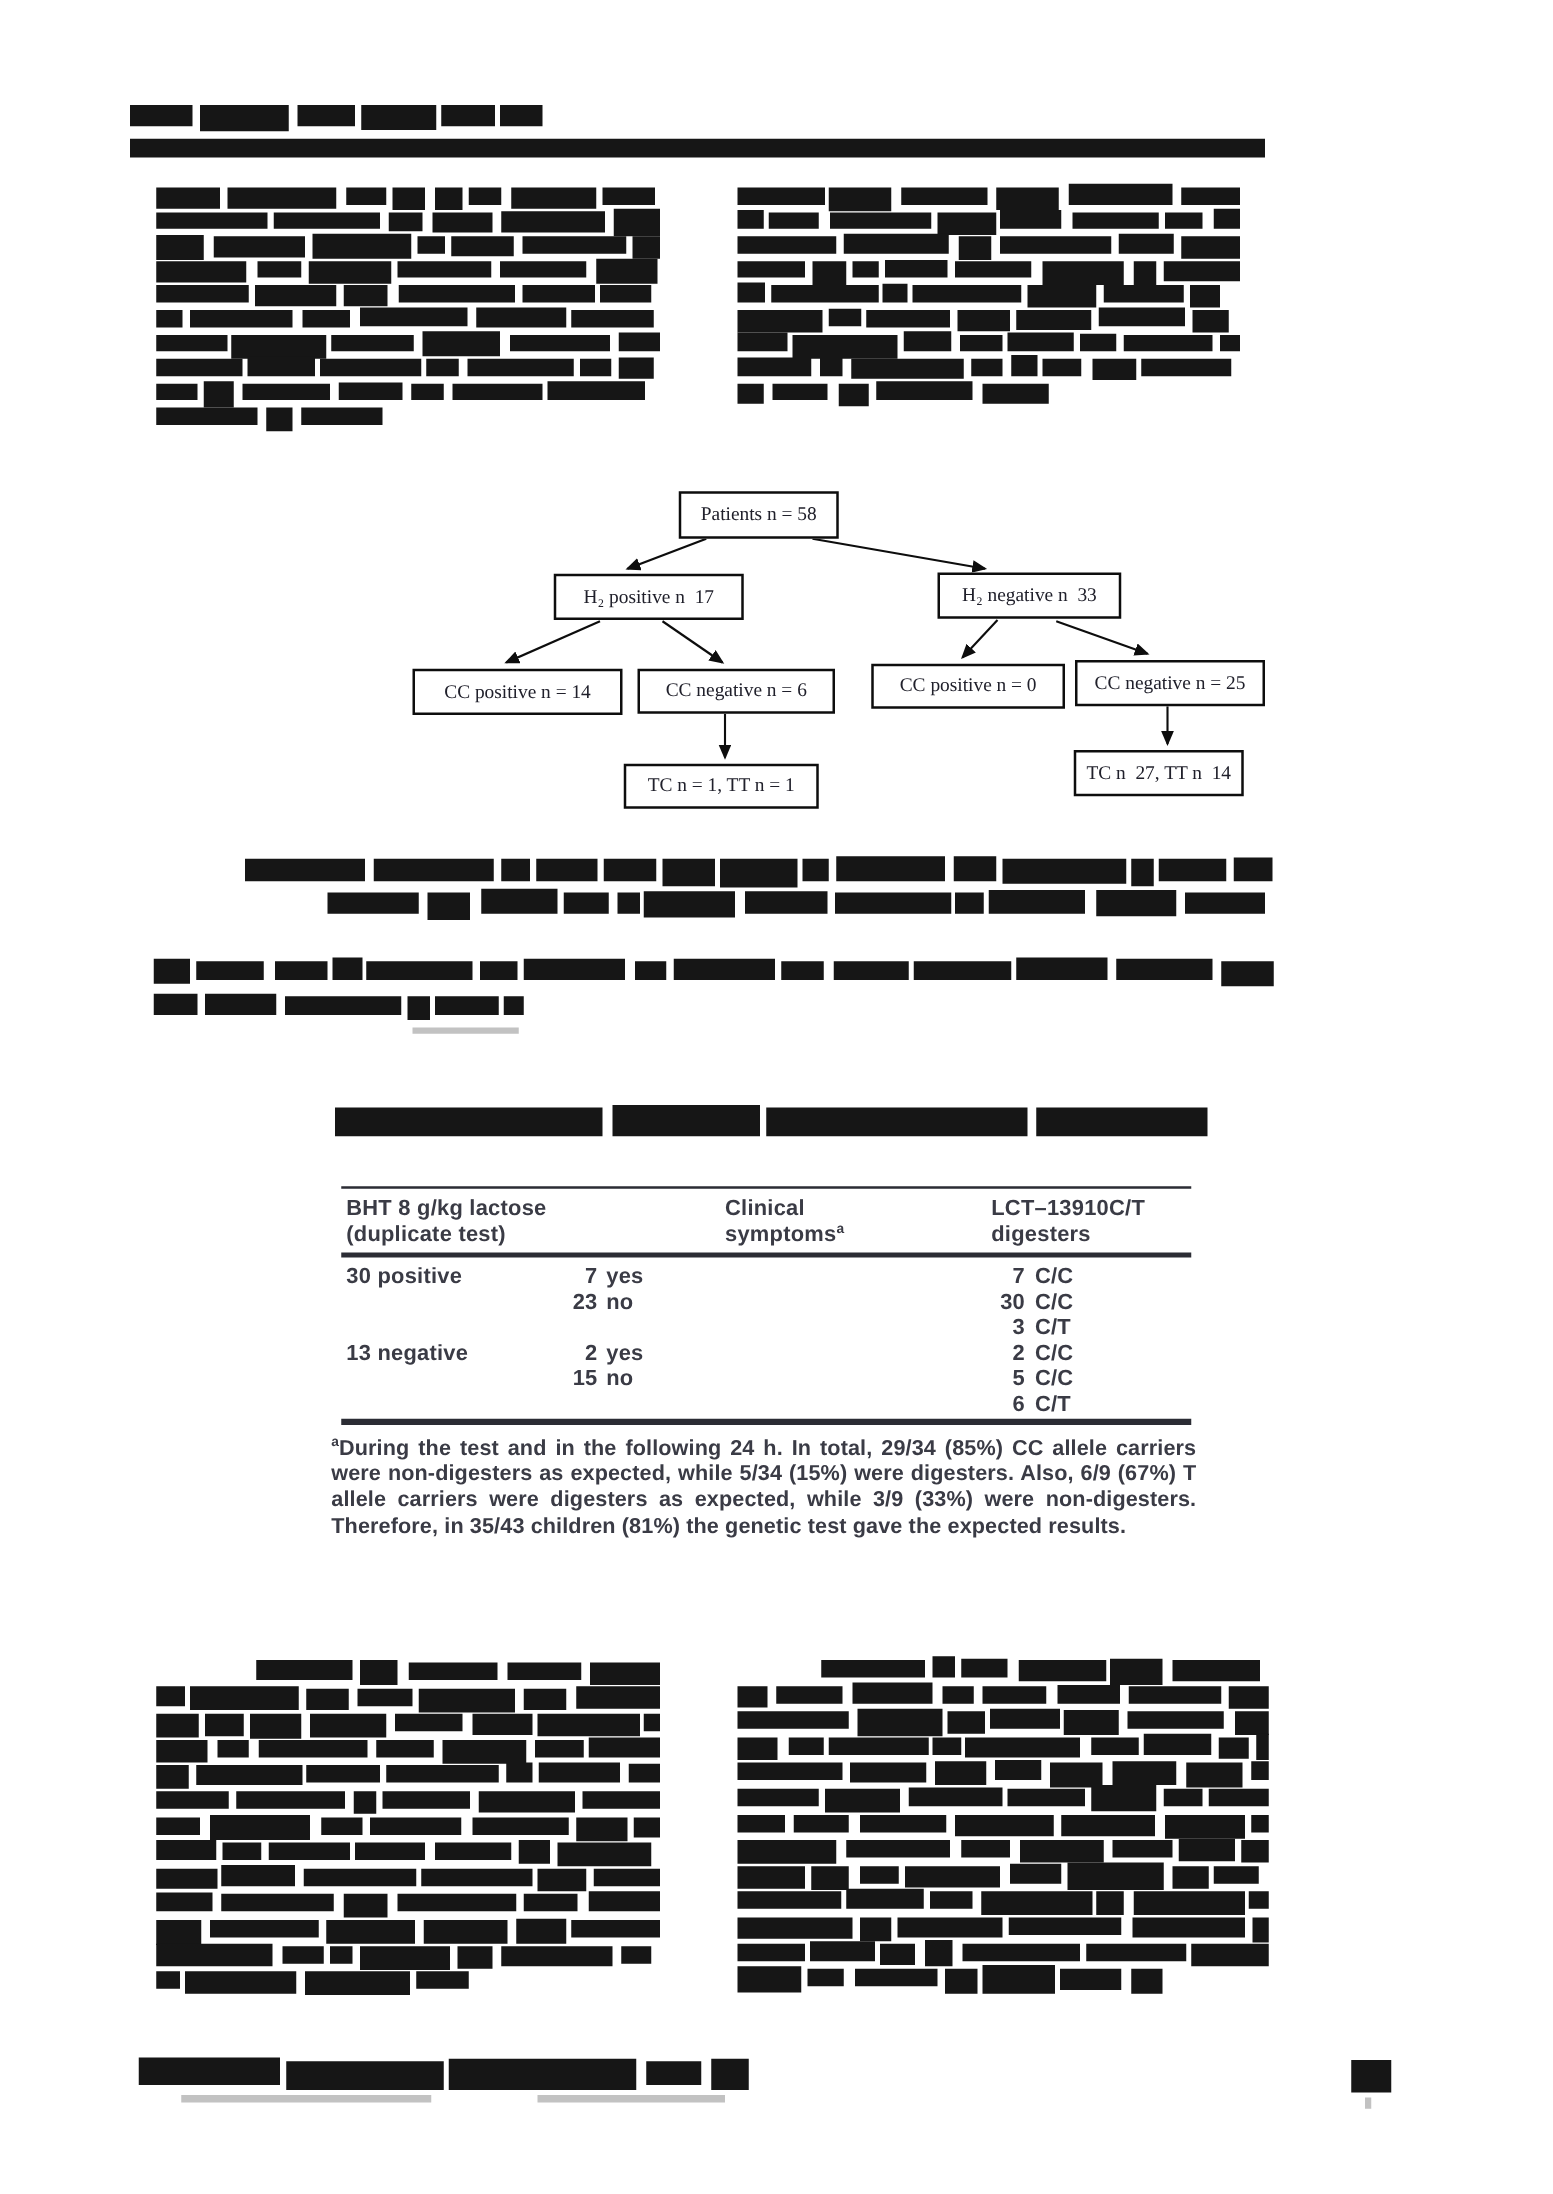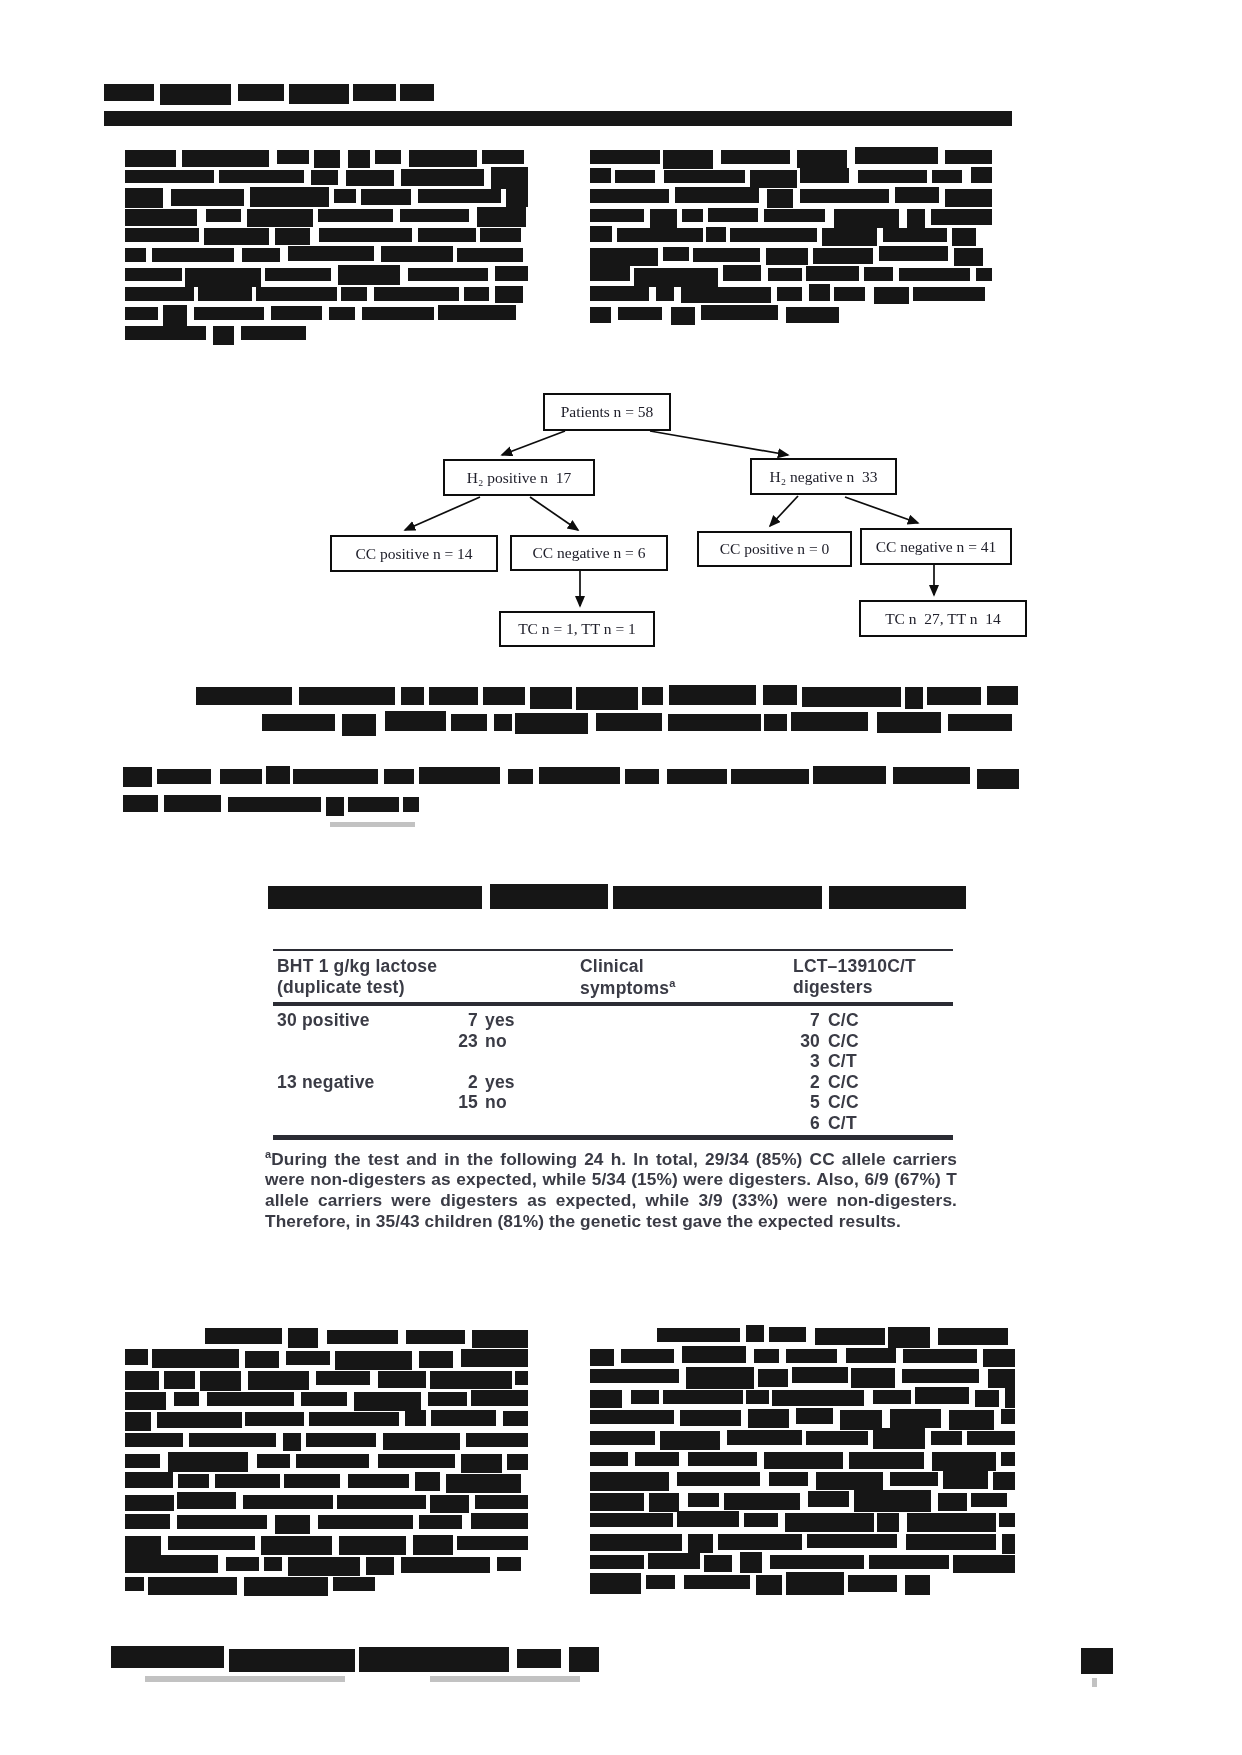--- a/index.html
+++ b/index.html
@@ -215,26 +215,26 @@
 <div class="flowbox heavy" style="left:330px;top:535px;width:168px;height:37px">
   <span>CC positive n = 14</span>
 </div>
 <div class="flowbox heavy" style="left:510px;top:535px;width:158px;height:36px">
   <span>CC negative n = 6</span>
 </div>
 <div class="flowbox heavy" style="left:697px;top:531px;width:155px;height:36px">
   <span>CC positive n = 0</span>
 </div>
 <div class="flowbox heavy" style="left:860px;top:528px;width:152px;height:37px">
-  <span>CC negative n = 41</span>
+  <span>CC negative n = 25</span>
 </div>
 <div class="flowbox heavy" style="left:499px;top:611px;width:156px;height:36px">
   <span>TC n = 1, TT n = 1</span>
 </div>
-<div class="flowbox heavy" style="left:859px;top:600px;width:168px;height:37px">
+<div class="flowbox heavy" style="left:859px;top:600px;width:136px;height:37px">
   <span>TC n  27, TT n  14</span>
 </div>
 
 <div class="redact" style="left: 196px; top: 687px; width: 822px; height: 26px;">
     <b style="left: 0px; top: 0px; width: 96.3px; height: 18px;"></b>
     <b style="left: 102.5px; top: 0px; width: 96.4px; height: 18px;"></b>
     <b style="left: 204.6px; top: 0px; width: 23.3px; height: 18px;"></b>
     <b style="left: 232.9px; top: 0px; width: 49.4px; height: 18px;"></b>
     <b style="left: 286.6px; top: 0px; width: 42.2px; height: 18px;"></b>
     <b style="left: 333.6px; top: 0px; width: 42.5px; height: 21.5px;"></b>
@@ -292,21 +292,21 @@
 <div class="redact" style="left: 268px; top: 886px; width: 698px; height: 30px;">
     <b style="left: 0px; top: 0px; width: 214.2px; height: 23px;"></b>
     <b style="left: 221.5px; top: -2.1px; width: 118.3px; height: 25.1px;"></b>
     <b style="left: 345.2px; top: 0px; width: 208.7px; height: 23px;"></b>
     <b style="left: 561.3px; top: 0px; width: 136.7px; height: 23px;"></b>
   </div>
 
 <div class="dtable">
   <div class="rule" style="top:5px;height:2px"></div>
 
-  <div class="th hline" style="left:4px;top:12px;position:absolute">BHT 1 g/kg lactose</div>
+  <div class="th hline" style="left:4px;top:12px;position:absolute">BHT 8 g/kg lactose</div>
   <div class="th hline" style="left:4px;top:33px;position:absolute">(duplicate test)</div>
 
   <div class="th hline" style="left:307px;top:12px;position:absolute">Clinical</div>
   <div class="th hline" style="left:307px;top:33px;position:absolute">
     <span>symptoms</span><span class="sup">a</span>
   </div>
 
   <div class="th hline" style="left:520px;top:12px;position:absolute">LCT–13910C/T</div>
   <div class="th hline" style="left:520px;top:33px;position:absolute">digesters</div>
 

